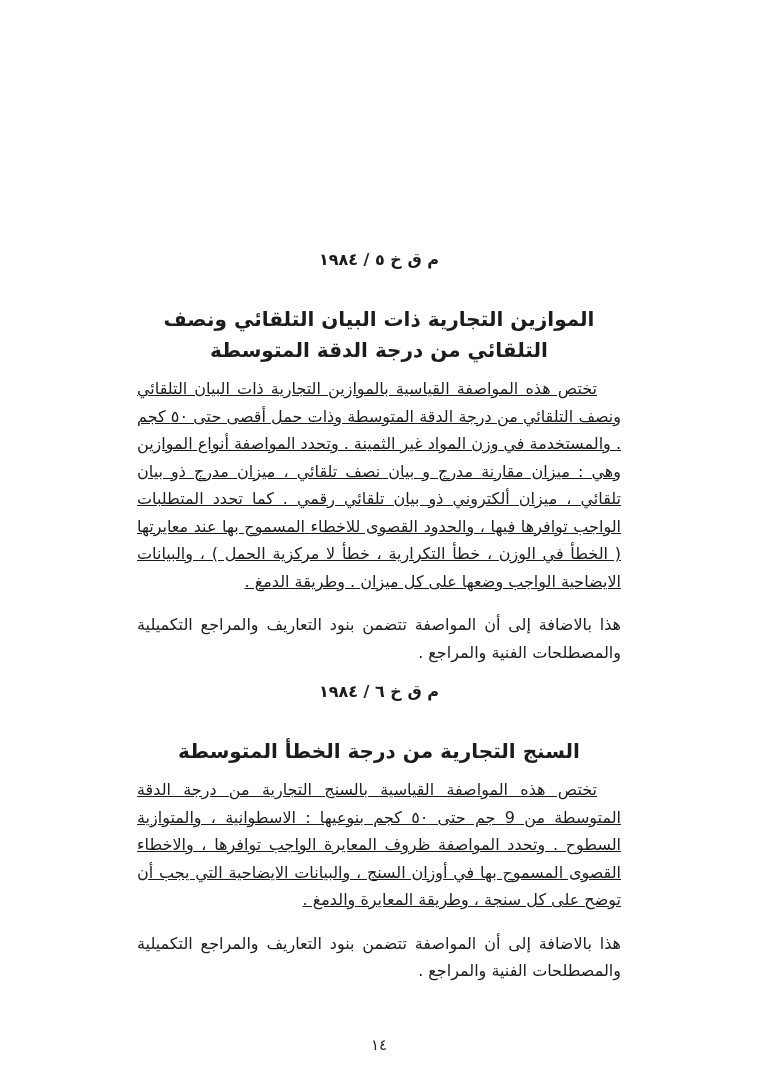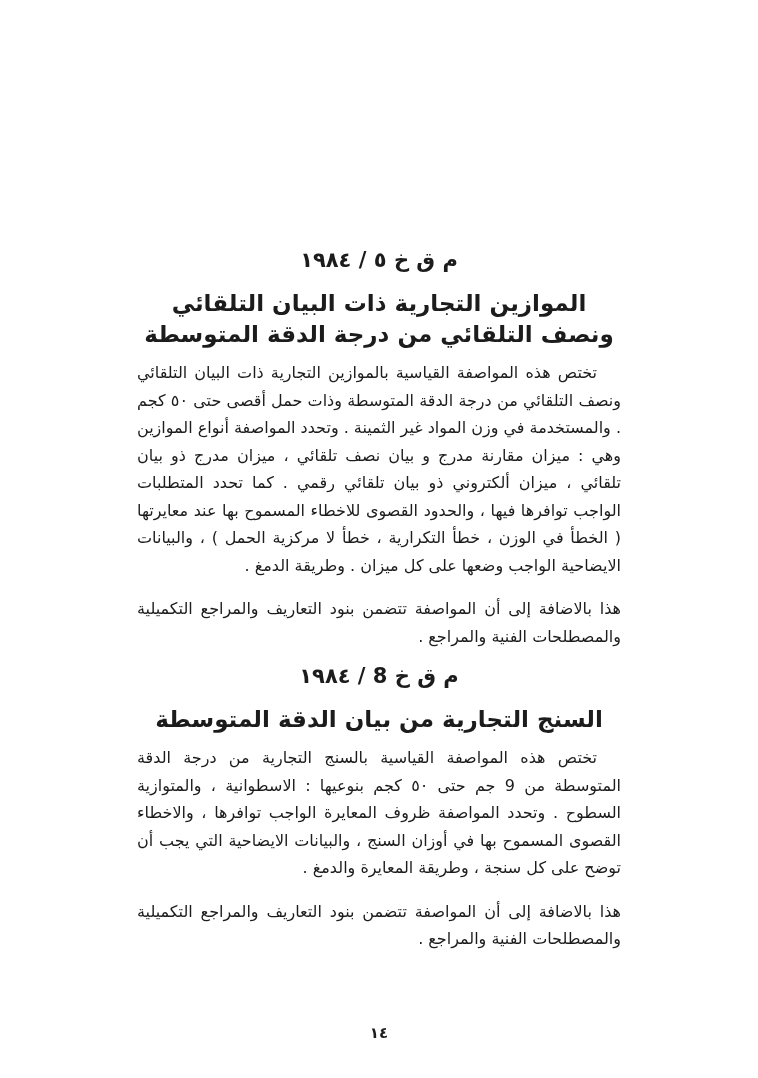--- a/index.html
+++ b/index.html
@@ -18,77 +18,78 @@
   }
   .content {
     width: 484px;
     margin: 0 auto;
     direction: rtl;
     color: #1c1c1c;
   }
   .doc-number {
     margin-top: 246px;
     text-align: center;
-    font-size: 21px;
+    font-size: 16px;
     font-weight: bold;
     line-height: 28px;
     letter-spacing: 1px;
   }
   .doc-number.second {
     margin-top: 12px;
   }
   .section-title {
-    margin-top: 14px;
+    margin-top: 30px;
     text-align: center;
-    font-size: 23px;
+    font-size: 20px;
     font-weight: bold;
     line-height: 31px;
   }
   .body-para {
     margin-top: 9px;
     font-size: 16px;
     line-height: 27.5px;
     text-align: justify;
     text-justify: inter-word;
   }
   .body-para.indent {
     text-indent: 24px;
+    text-decoration: underline;
   }
   .body-para.follow {
     margin-top: 16px;
   }
   .page-number {
     position: absolute;
-    bottom: 36px;
+    bottom: 24px;
     left: 0;
     width: 100%;
     text-align: center;
     font-size: 15px;
-    font-weight: bold;
+    font-weight: normal;
     color: #1c1c1c;
     direction: rtl;
   }
 </style>
 </head>
 <body>
 
 <div class="page">
   <div class="content">
 
     <div class="doc-number">م ق خ ٥ / ١٩٨٤</div>
 
     <div class="section-title">الموازين التجارية ذات البيان التلقائي ونصف التلقائي من درجة الدقة المتوسطة</div>
 
     <p class="body-para indent">تختص هذه المواصفة القياسية بالموازين التجارية ذات البيان التلقائي ونصف التلقائي من درجة الدقة المتوسطة وذات حمل أقصى حتى ٥٠ كجم . والمستخدمة في وزن المواد غير الثمينة . وتحدد المواصفة أنواع الموازين وهي : ميزان مقارنة مدرج و بيان نصف تلقائي ، ميزان مدرج ذو بيان تلقائي ، ميزان ألكتروني ذو بيان تلقائي رقمي . كما تحدد المتطلبات الواجب توافرها فيها ، والحدود القصوى للاخطاء المسموح بها عند معايرتها ( الخطأ في الوزن ، خطأ التكرارية ، خطأ لا مركزية الحمل ) ، والبيانات الايضاحية الواجب وضعها على كل ميزان . وطريقة الدمغ .</p>
 
     <p class="body-para follow">هذا بالاضافة إلى أن المواصفة تتضمن بنود التعاريف والمراجع التكميلية والمصطلحات الفنية والمراجع .</p>
 
-    <div class="doc-number second">م ق خ 8 / ١٩٨٤</div>
+    <div class="doc-number second">م ق خ ٦ / ١٩٨٤</div>
 
-    <div class="section-title">السنج التجارية من بيان الدقة المتوسطة</div>
+    <div class="section-title">السنج التجارية من درجة الخطأ المتوسطة</div>
 
     <p class="body-para indent">تختص هذه المواصفة القياسية بالسنج التجارية من درجة الدقة المتوسطة من 9 جم حتى ٥٠ كجم بنوعيها : الاسطوانية ، والمتوازية السطوح . وتحدد المواصفة ظروف المعايرة الواجب توافرها ، والاخطاء القصوى المسموح بها في أوزان السنج ، والبيانات الايضاحية التي يجب أن توضح على كل سنجة ، وطريقة المعايرة والدمغ .</p>
 
     <p class="body-para follow">هذا بالاضافة إلى أن المواصفة تتضمن بنود التعاريف والمراجع التكميلية والمصطلحات الفنية والمراجع .</p>
 
   </div>
 
   <div class="page-number">١٤</div>
 </div>
 

